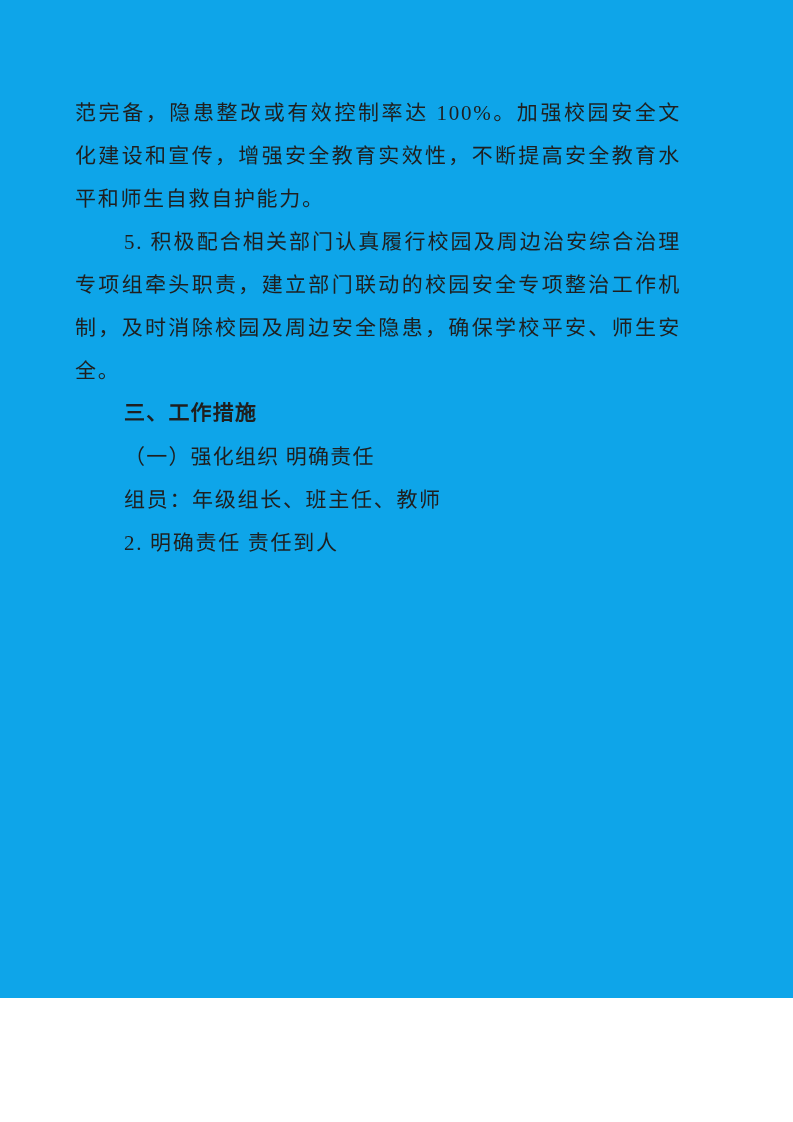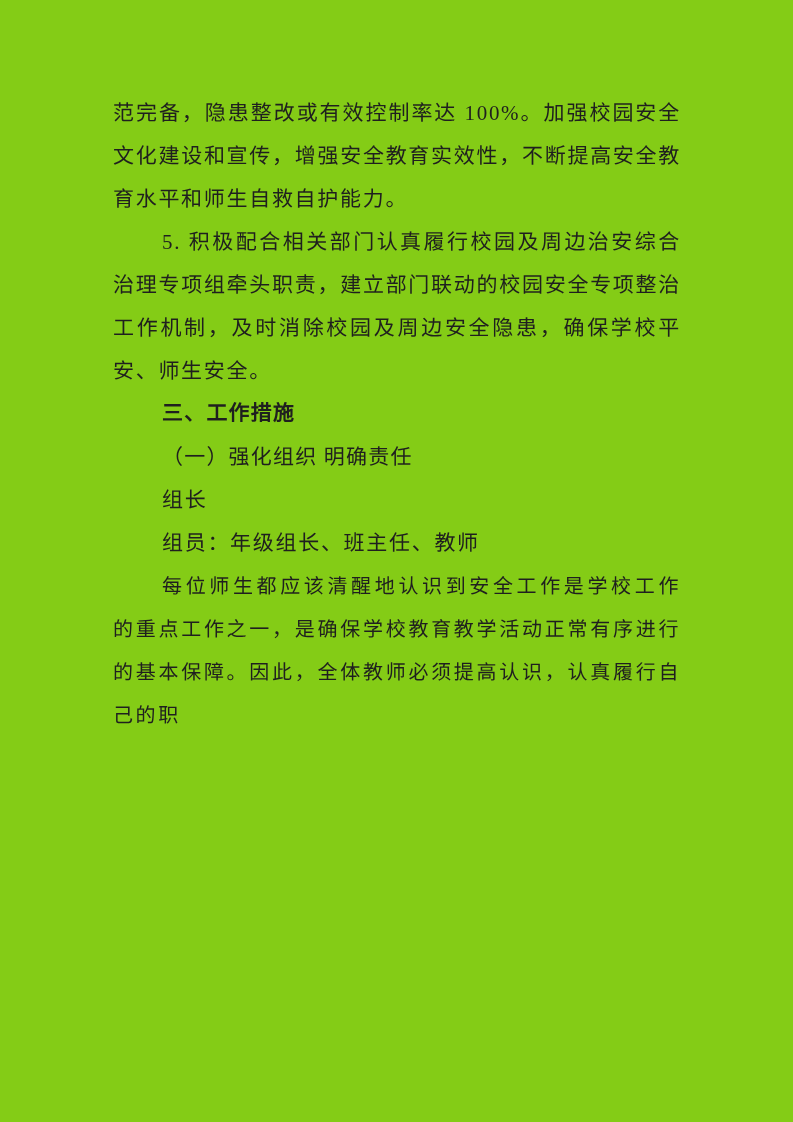--- a/index.html
+++ b/index.html
@@ -3,25 +3,25 @@
 <meta charset="utf-8">
 <style>
   html, body {
     margin: 0;
     padding: 0;
     background: #ffffff;
   }
   .page {
     position: relative;
     width: 793px;
-    height: 1122px;
+    height: 998px;
     margin: 0 auto;
-    background: #84cc16;
+    background: #0ea5e9;
     box-sizing: border-box;
-    padding: 92px 112px 0 113px;
+    padding: 92px 112px 0 75px;
     overflow: hidden;
     color: #1f1f1f;
     font-family: "Liberation Serif", "DejaVu Serif", serif;
   }
   p.line {
     margin: 0;
     font-size: 21px;
     line-height: 43px;
     letter-spacing: 1.7px;
     text-align: justify;
@@ -45,16 +45,15 @@
   }
 </style>
 </head>
 <body>
 
 <div class="page">
   <p class="line">范完备，隐患整改或有效控制率达 100%。加强校园安全文化建设和宣传，增强安全教育实效性，不断提高安全教育水平和师生自救自护能力。</p>
   <p class="line indent">5. 积极配合相关部门认真履行校园及周边治安综合治理专项组牵头职责，建立部门联动的校园安全专项整治工作机制，及时消除校园及周边安全隐患，确保学校平安、师生安全。</p>
   <p class="line indent h1">三、工作措施</p>
   <p class="line indent h2">（一）强化组织 明确责任</p>
-  <p class="line indent">组长</p>
   <p class="line indent">组员：年级组长、班主任、教师</p>
-  <p class="line indent body-sm">每位师生都应该清醒地认识到安全工作是学校工作的重点工作之一，是确保学校教育教学活动正常有序进行的基本保障。因此，全体教师必须提高认识，认真履行自己的职</p>
+  <p class="line indent">2. 明确责任 责任到人</p>
 </div>
 
 </body></html>

